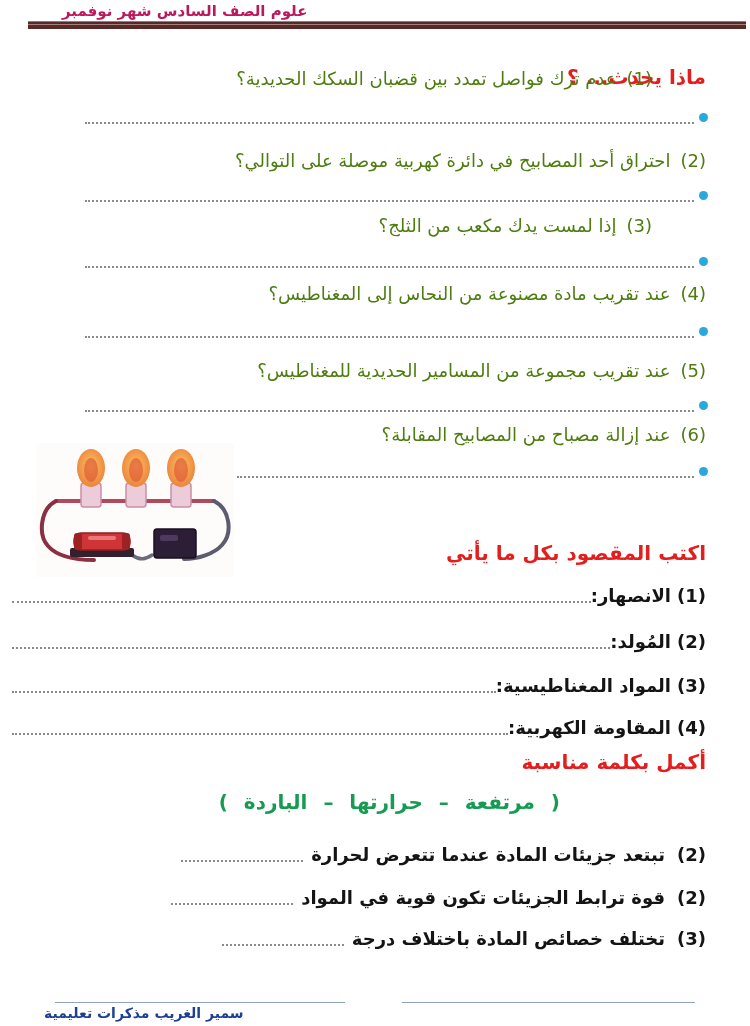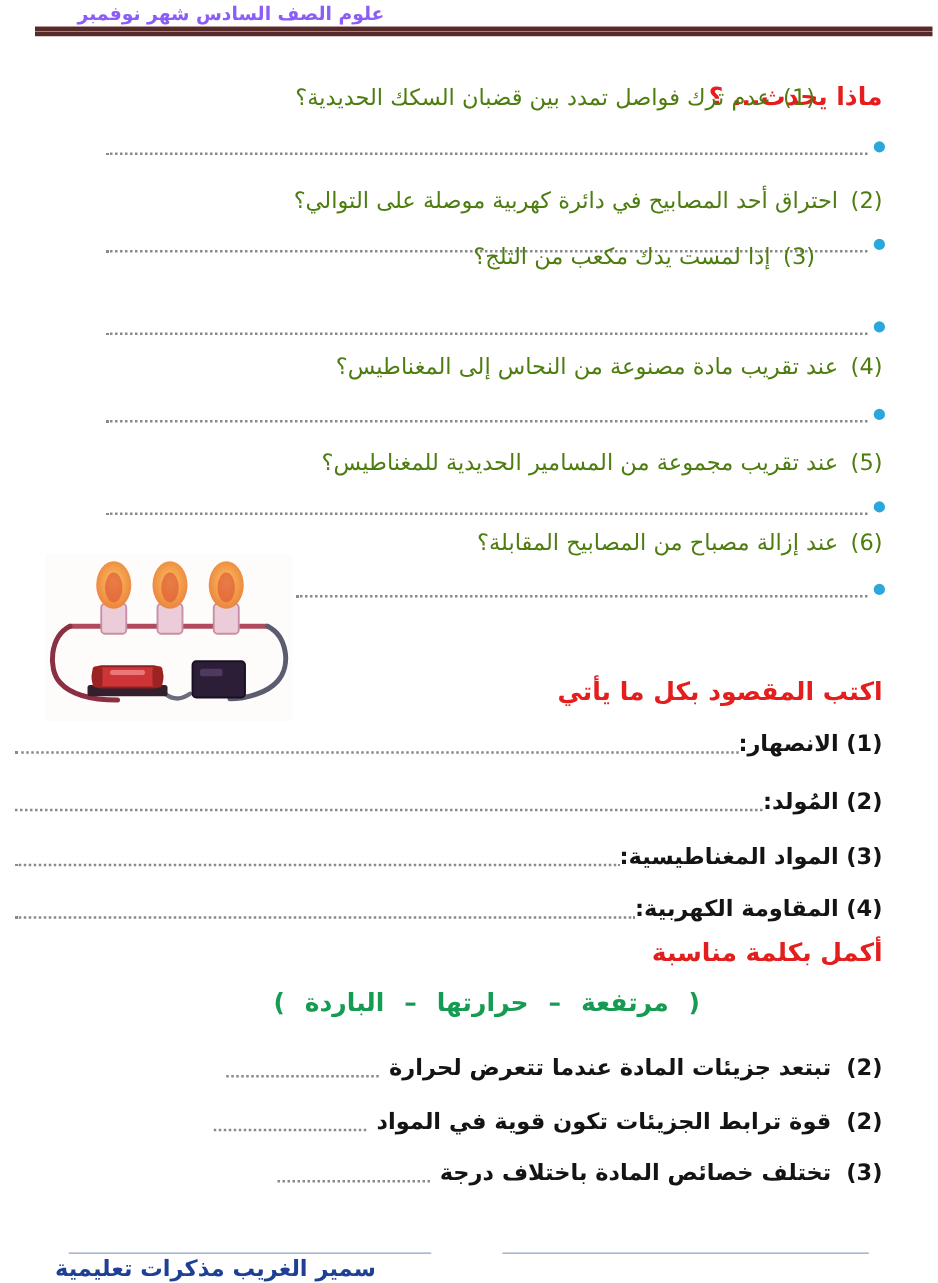--- a/index.html
+++ b/index.html
@@ -3,21 +3,21 @@
 <meta charset="utf-8">
 <style>
   * { margin:0; padding:0; box-sizing:border-box; }
   html,body { background:#ffffff; }
   body { width:750px; height:1026px; font-family:"DejaVu Sans", sans-serif; }
   .page { position:relative; width:750px; height:1026px; background:#ffffff; overflow:hidden; direction:rtl; }
 
   
   .header-title {
     position:absolute; top:2px; left:62px; direction:rtl;
-    color:#8b5cf6; font-weight:bold; font-size:15px; white-space:nowrap;
+    color:#be185d; font-weight:bold; font-size:15px; white-space:nowrap;
   }
   .header-rule {
     position:absolute; top:21px; left:28px; right:4px; height:8px;
     background:linear-gradient(to bottom,
       #a07676 0, #a07676 1px,
       #572a2a 1px, #572a2a 3.5px,
       #a98080 3.5px, #a98080 4.5px,
       #572a2a 4.5px, #572a2a 8px);
   }
 
@@ -53,21 +53,21 @@
 
   
   .circuit-wrap { position:absolute; top:443px; left:36px; width:198px; height:134px; }
 
   
   .footer-line { position:absolute; top:1002px; height:1px; background:#8fa3c0; }
   .footer-line.left  { left:55px;  width:290px; }
   .footer-line.right { left:402px; width:293px; }
   .page-number { position:absolute; top:987px; left:351px; width:48px; text-align:center;
                  color:#1d3f94; font-weight:bold; font-size:19px; font-family:"DejaVu Serif", serif; direction:ltr;margin-top:45px; }
-  .footer-credit { position:absolute; top:1005px; left:44px; color:#1d3f94; font-weight:bold; font-size:18px; white-space:nowrap; }
+  .footer-credit { position:absolute; top:1005px; left:44px; color:#1d3f94; font-weight:bold; font-size:14px; white-space:nowrap; }
 </style>
 </head>
 <body>
 
 <div class="page">
 
   <div class="header-title">علوم الصف السادس شهر نوفمبر</div>
   <div class="header-rule"></div>
 
   <div class="red-heading h-what">ماذا يحدث... ؟</div>
@@ -81,21 +81,21 @@
   </div>
 
   <div class="q-row" style="top:150px">
     <span class="q-num">(2)</span><span>احتراق أحد المصابيح في دائرة كهربية موصلة على التوالي؟</span>
   </div>
   <div class="answer-row" style="top:190px; left:85px; right:42px">
     <span class="bullet-dot"></span>
       <span class="dotted-line"></span>
   </div>
 
-  <div class="q-row indent" style="top:195px">
+  <div class="q-row indent" style="top:215px">
     <span class="q-num">(3)</span><span>إذا لمست يدك مكعب من الثلج؟</span>
   </div>
   <div class="answer-row" style="top:256px; left:85px; right:42px">
     <span class="bullet-dot"></span>
       <span class="dotted-line"></span>
   </div>
 
   <div class="q-row" style="top:283px">
     <span class="q-num">(4)</span><span>عند تقريب مادة مصنوعة من النحاس إلى المغناطيس؟</span>
   </div>

